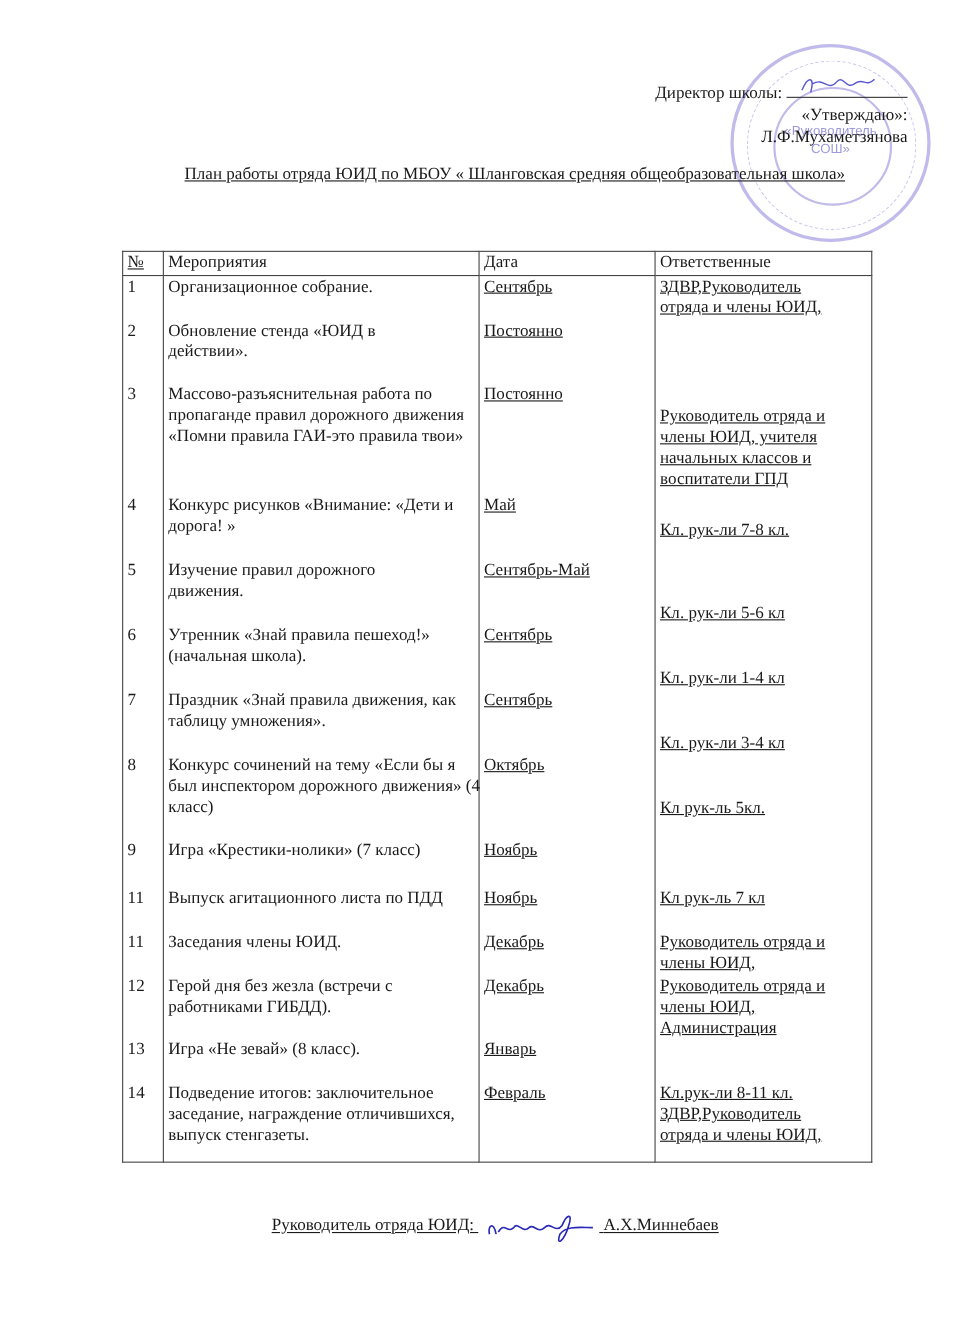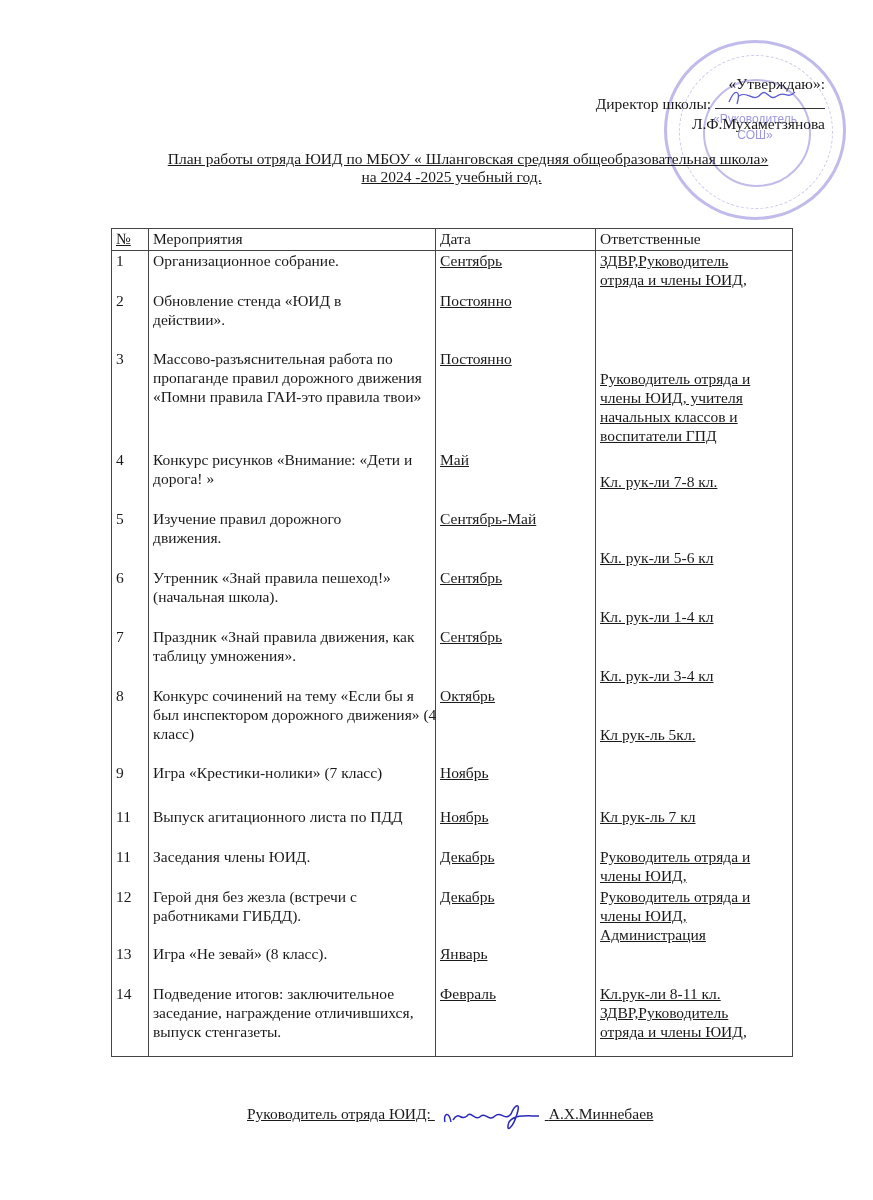--- a/index.html
+++ b/index.html
@@ -46,35 +46,34 @@
 <div class="abs stamp">
   <div class="mid"></div>
   <div class="inner"></div>
   <div class="txt">
     <div>«Руководитель</div>
     <div>СОШ»</div>
   </div>
 </div>
 
 <div class="abs approve">
-  <div>«Утверждаю»:</div>
   <div>
     <span>Директор школы:</span>
     <span class="sigline">
       <svg width="110" height="22" style="position:absolute;left:0;top:-8px">
         <path d="M14 16 C 20 2, 26 4, 22 18 M24 10 C 34 4, 38 18, 46 8 C 52 2, 54 16, 62 10 C 70 4, 72 14, 80 6" stroke="#5a5ad0" stroke-width="1.3" fill="none"></path>
       </svg>
     </span>
   </div>
+  <div>«Утверждаю»:</div>
   <div>Л.Ф.Мухаметзянова</div>
 </div>
 
 <div class="abs title">
   <div class="l1">План работы отряда ЮИД по МБОУ « Шланговская средняя общеобразовательная школа»</div>
-  <div class="l3">на 2024 -2025 учебный год.</div>
 </div>
 
 <table class="plan">
   <colgroup>
     <col class="colnum">
       <col class="colev">
       <col class="coldate">
       <col>
   </colgroup>
   <tbody>

